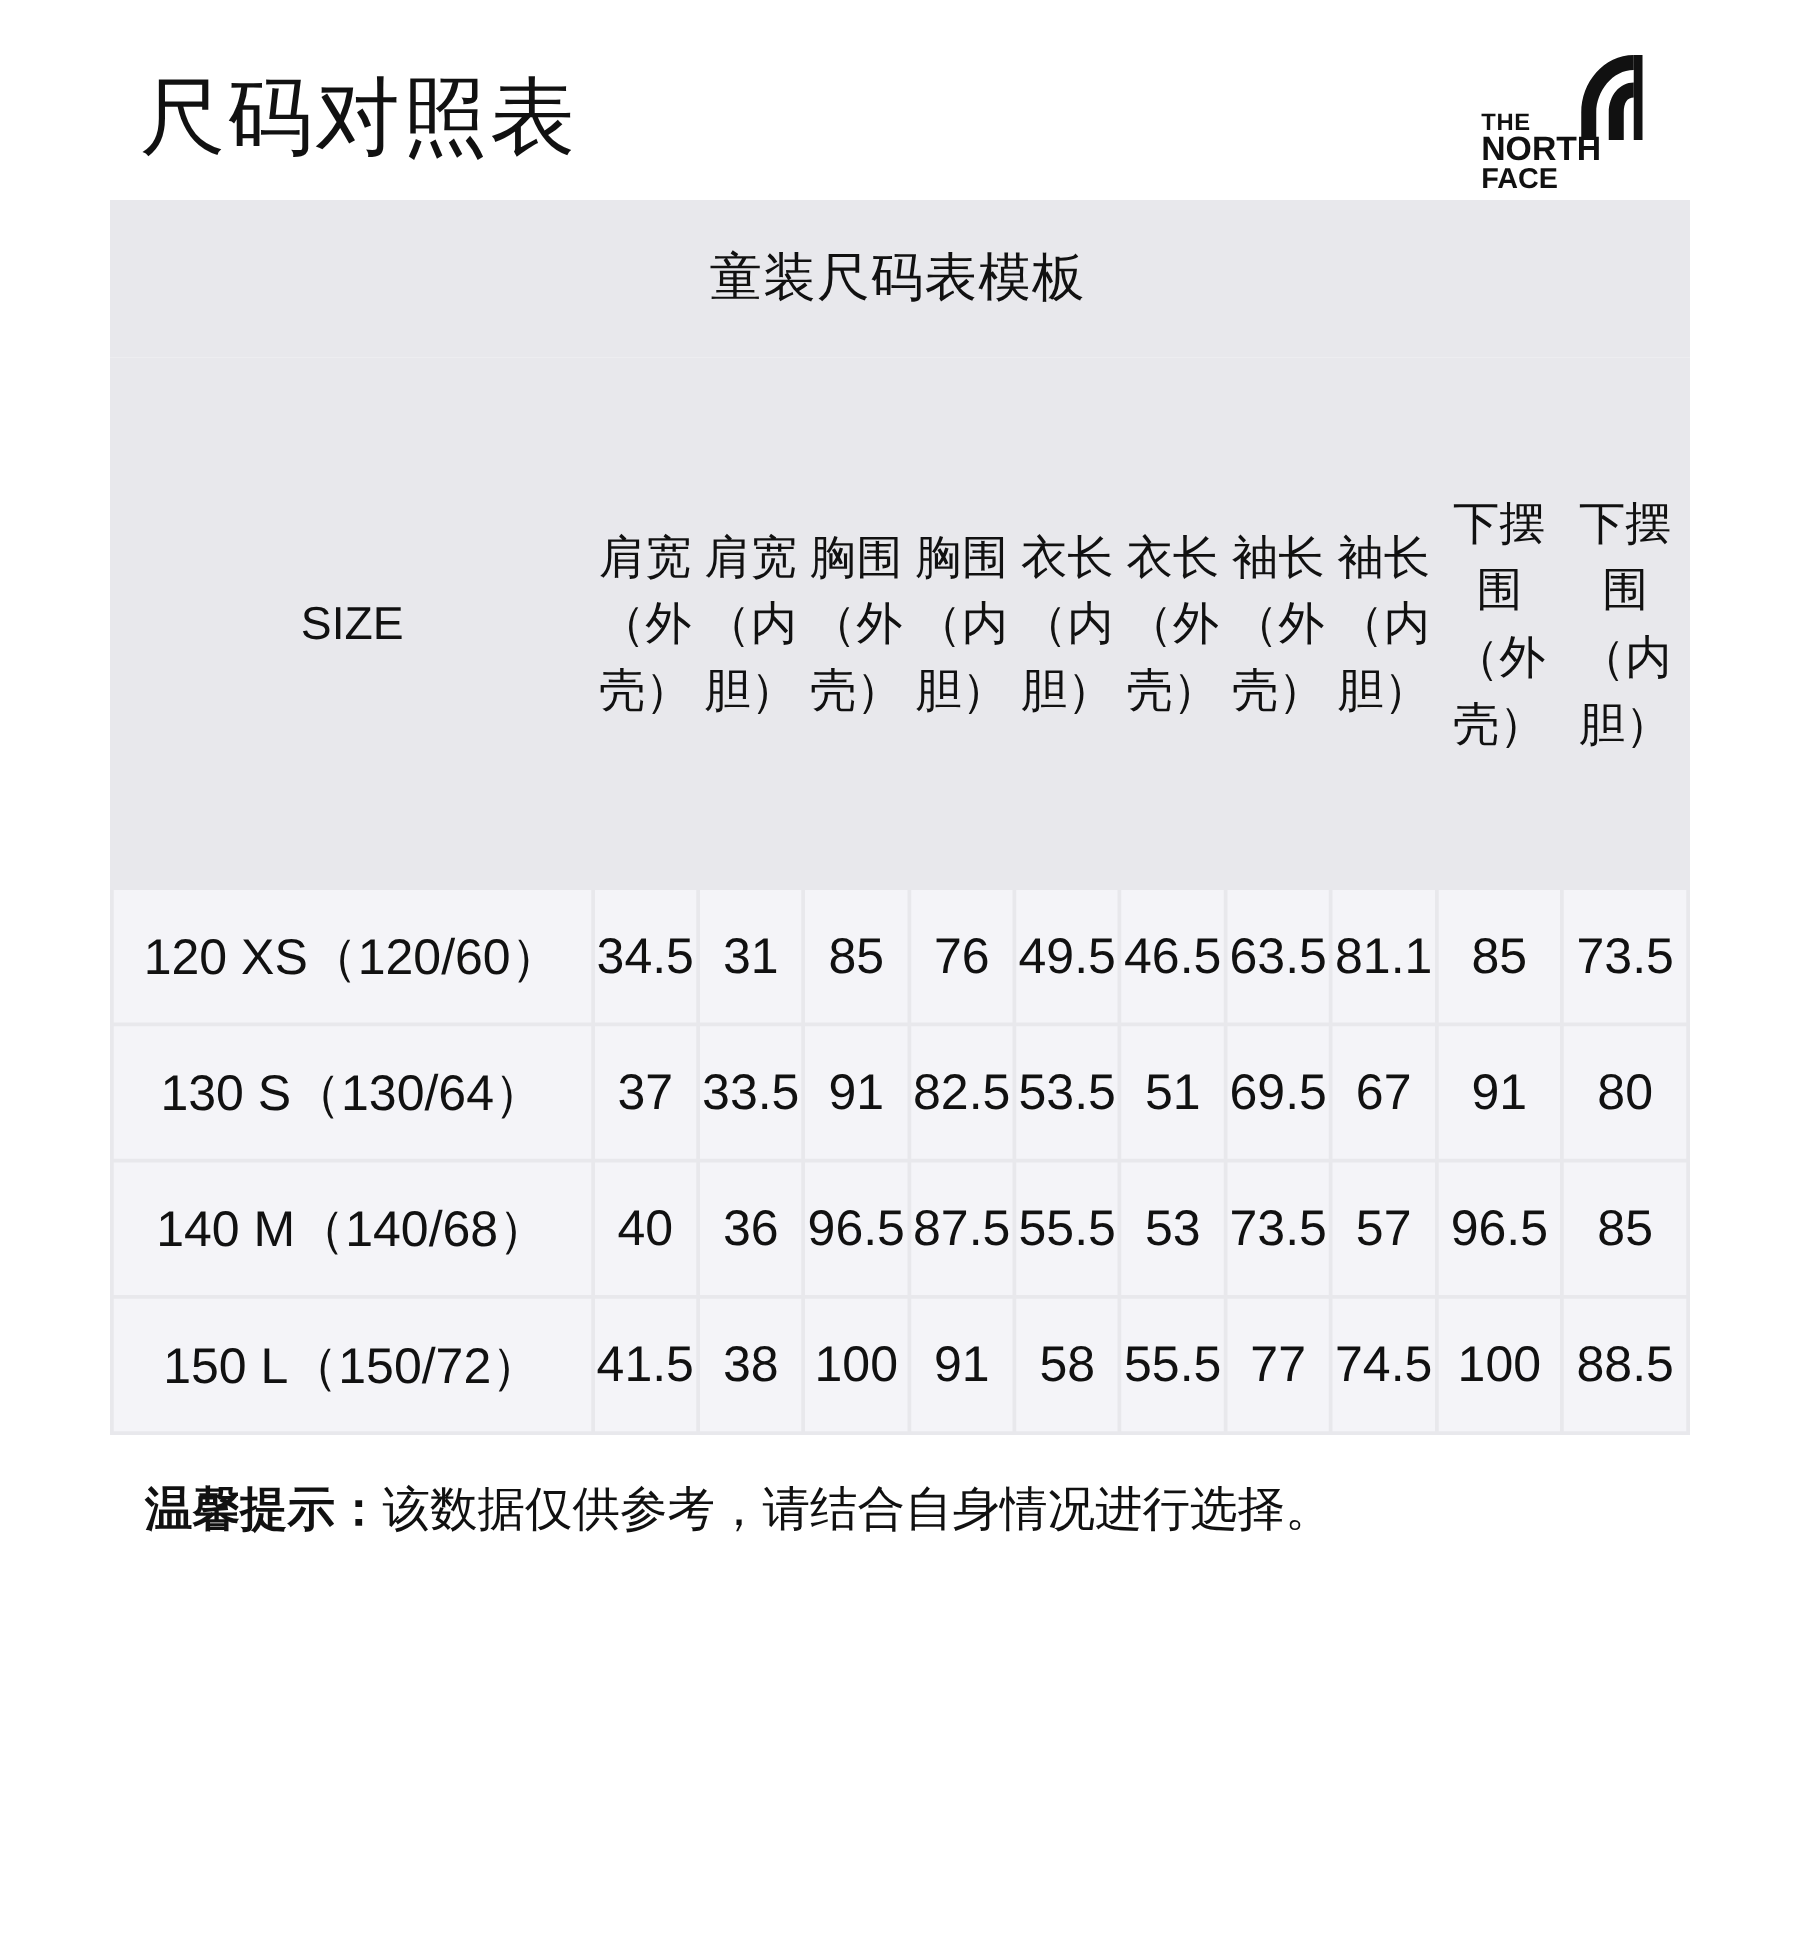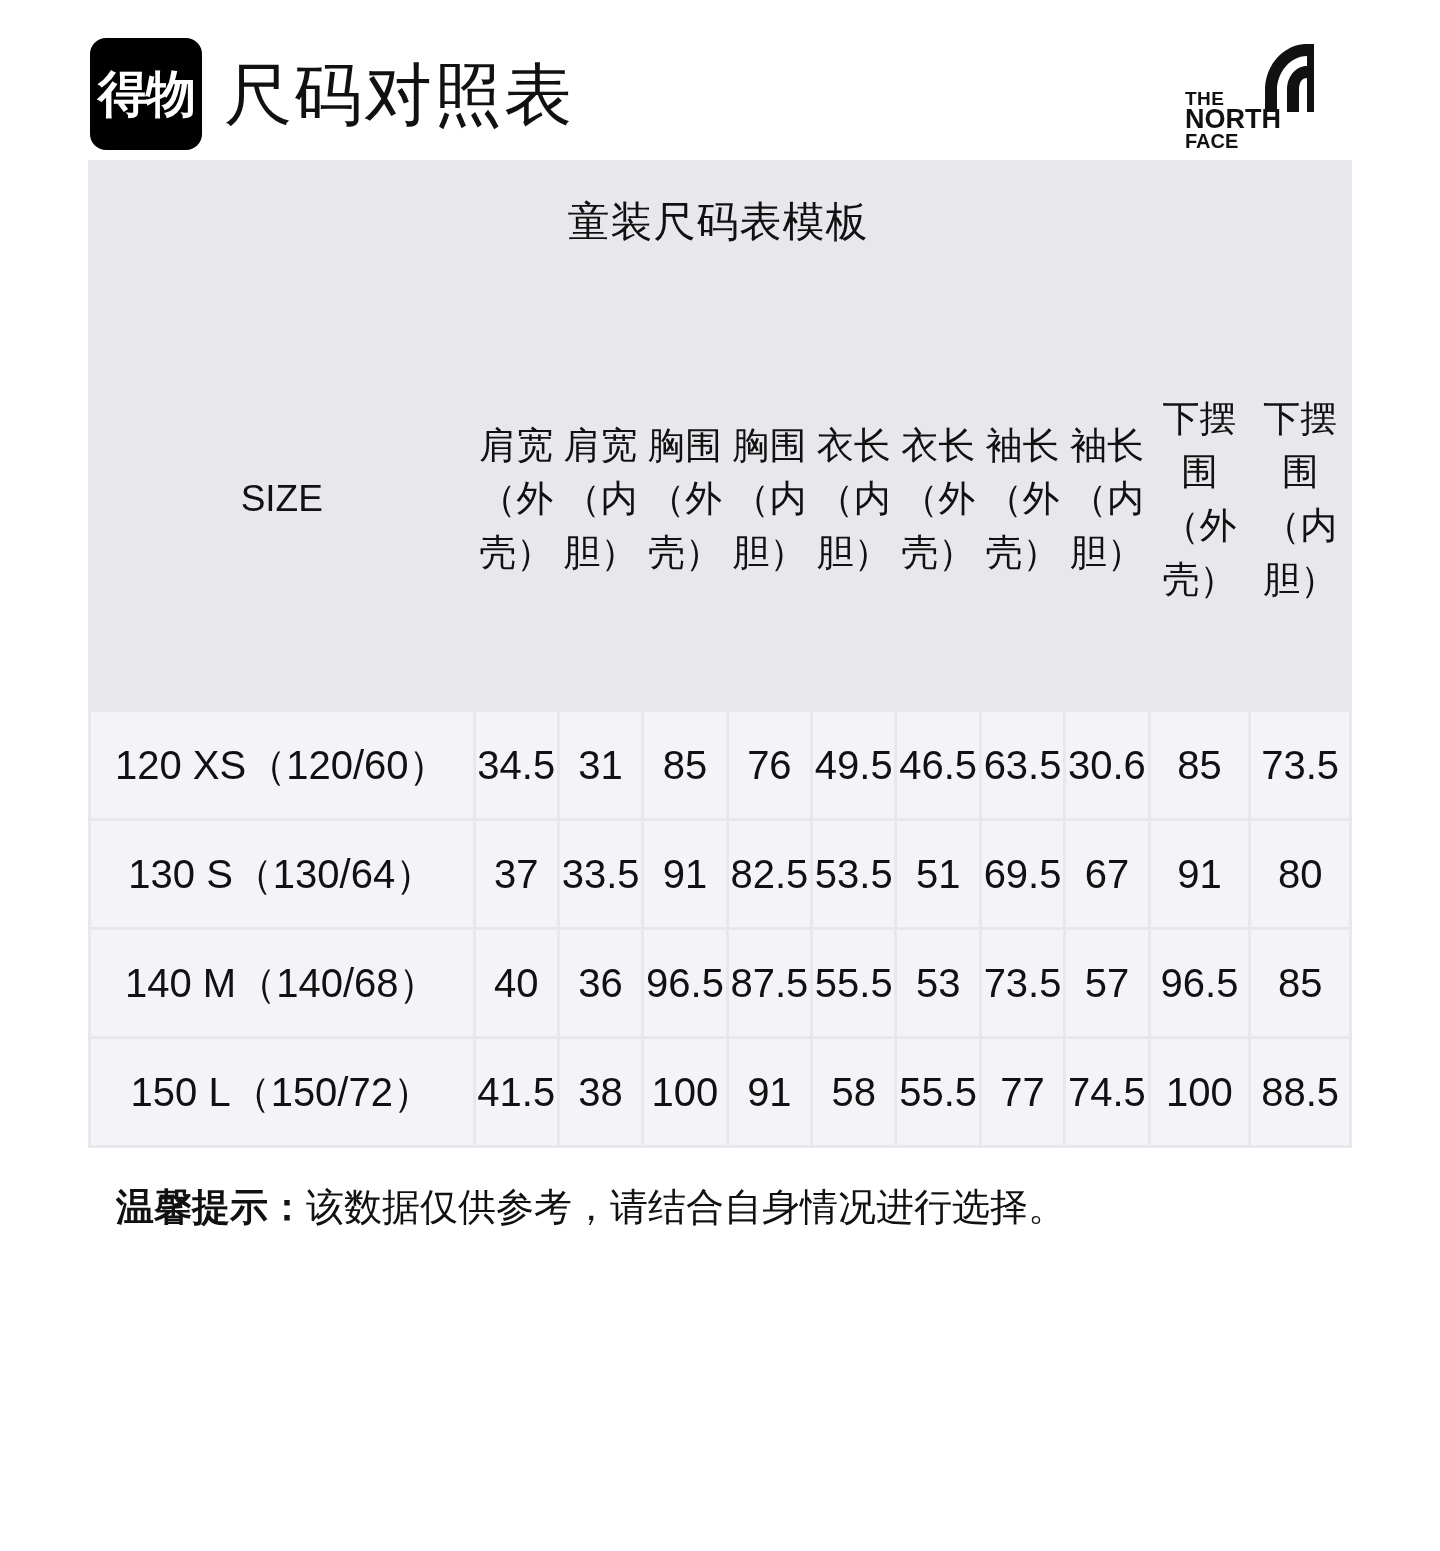--- a/index.html
+++ b/index.html
@@ -71,21 +71,21 @@
     left: 0;
     top: 4px;
     line-height: 0.92;
     font-family: "Liberation Sans", sans-serif;
     font-weight: bold;
     color: #111111;
     margin-top: 48px;
   }
   .tnf-text .l1 { font-size: 19px; letter-spacing: 0.5px; }
   .tnf-text .l2 { font-size: 27px; letter-spacing: 0px; }
-  .tnf-text .l3 { font-size: 20px; letter-spacing: 0px; }
+  .tnf-text .l3 { font-size: 23px; letter-spacing: 0px; }
   .tnf-mark {
     position: absolute;
     right: 0;
     top: 2px;
   }
 
   
   .table-wrap {
     margin: 0 88px;
     width: 1264px;
@@ -146,23 +146,20 @@
     letter-spacing: 0px;
   }
   .note b { font-weight: bold; margin-left: 28px; }
 </style>
 </head>
 <body>
 
 <div class="page">
 
   <div class="header">
-    <div class="brand-badge">
-      <span>得物</span>
-    </div>
     <div class="header-title">尺码对照表</div>
 
     <div class="tnf-logo">
       <div class="tnf-text">
         <div class="l1">THE</div>
         <div class="l2">NORTH</div>
         <div class="l3">FACE</div>
       </div>
       <svg class="tnf-mark" width="52" height="76" viewBox="0 0 52 76">
         <path d="M44 4 C20 4 2 26 2 50 L2 72 L14 72 L14 50 C14 33 27 16 44 16 Z" fill="#111111"></path>
@@ -207,21 +204,21 @@
       <tbody>
         <tr>
           <td class="size-cell">120 XS（120/60）</td>
           <td>34.5</td>
           <td>31</td>
           <td>85</td>
           <td>76</td>
           <td>49.5</td>
           <td>46.5</td>
           <td>63.5</td>
-          <td>30.6</td>
+          <td>81.1</td>
           <td>85</td>
           <td>73.5</td>
         </tr>
         <tr>
           <td class="size-cell">130 S（130/64）</td>
           <td>37</td>
           <td>33.5</td>
           <td>91</td>
           <td>82.5</td>
           <td>53.5</td>

